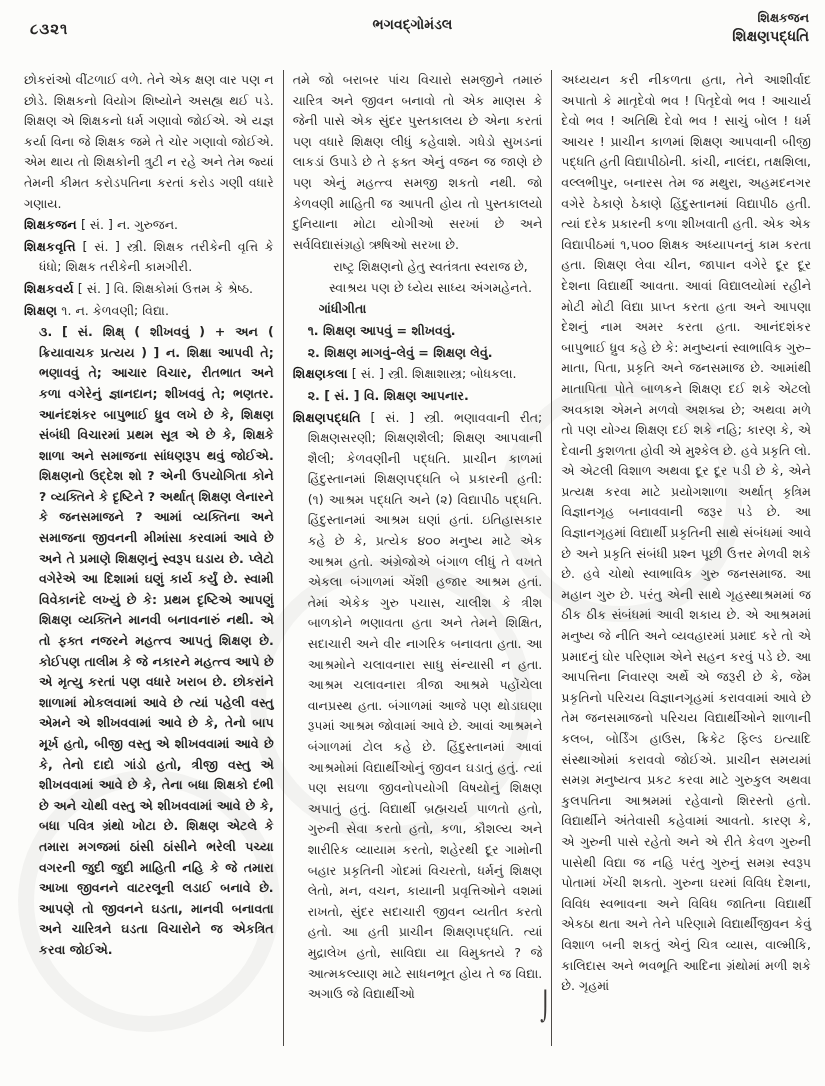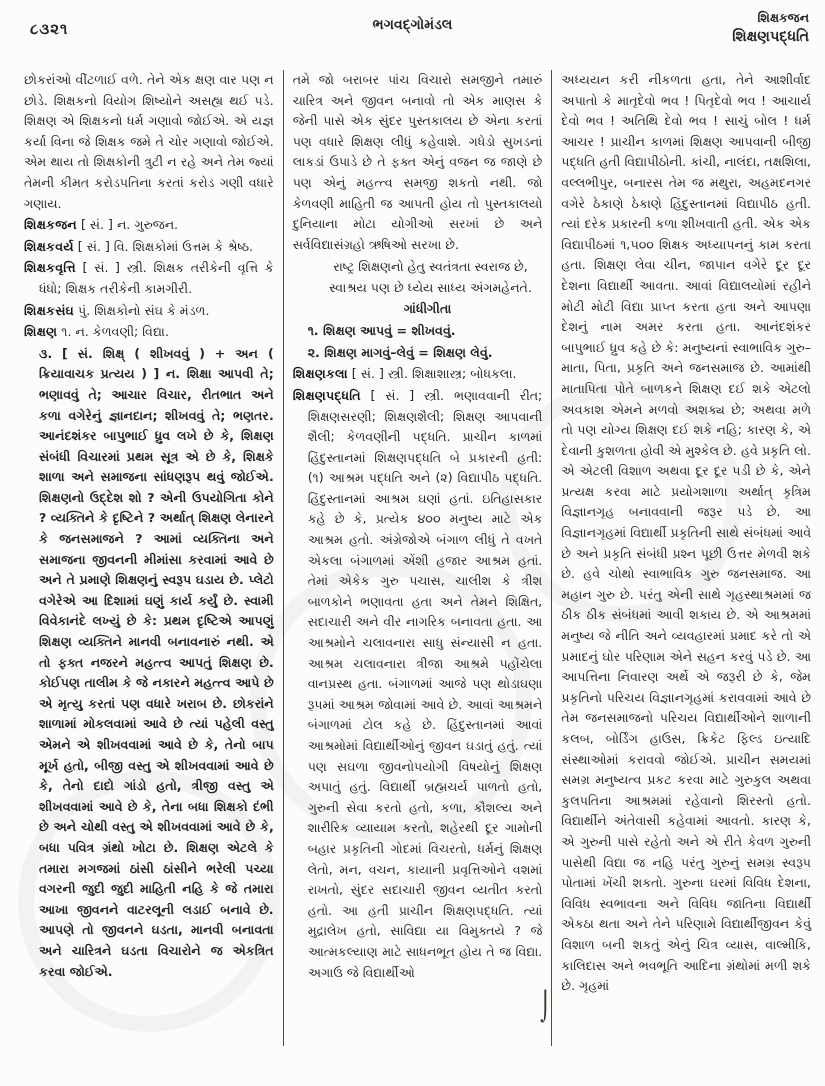--- a/index.html
+++ b/index.html
@@ -29,21 +29,21 @@
     padding:0 2px;
   }
   .col-divider{width:1px;background:#4d4a46;margin:0 7px;flex:0 0 1px;}
   .col p{margin:0 0 1px 0;}
   .col p.para{text-indent:0;}
   .col p.entry{padding-left:15px;text-indent:-15px;}
   .col p.entry b{font-weight:700;color:#161514;letter-spacing:.2px;}
   .col p.sub{padding-left:15px;text-indent:0;font-weight:bold;}
   .verse{margin:2px 0 2px 26px;text-align:left;}
   .verse .vline{display:block;text-align:center;}
-  .verse .attr{display:block;text-align:center;font-weight:700;padding-right:6px;}
+  .verse .attr{display:block;text-align:left;font-weight:700;padding-right:6px;}
   
   .wm{position:absolute;border-radius:50%;border:16px solid rgba(120,120,118,.07);pointer-events:none;}
   .wm1{width:230px;height:230px;left:18px;top:770px;}
   .wm2{width:250px;height:250px;left:250px;top:560px;}
   .wm3{width:210px;height:210px;left:500px;top:380px;}
   
   .bracket{position:absolute;font-size:20px;color:#3c3a38;left:540px;top:994px;transform:scaleY(1.4);}
 </style>
 </head>
 <body>
@@ -60,37 +60,37 @@
   </div>
 
   <div class="wm wm1"></div>
   <div class="wm wm2"></div>
   <div class="wm wm3"></div>
 
   <div class="columns">
     <div class="col" id="col-0">
         <p class="para">છોકરાંઓ વીંટળાઈ વળે. તેને એક ક્ષણ વાર પણ ન છોડે. શિક્ષકનો વિયોગ શિષ્યોને અસહ્ય થઈ પડે. શિક્ષણ એ શિક્ષકનો ધર્મ ગણાવો જોઈએ. એ યજ્ઞ કર્યા વિના જે શિક્ષક જમે તે ચોર ગણાવો જોઈએ. એમ થાય તો શિક્ષકોની ત્રુટી ન રહે અને તેમ જ્યાં તેમની કીમત કરોડપતિના કરતાં કરોડ ગણી વધારે ગણાય.</p>
         <p class="entry"><b>શિક્ષકજન</b> [ સં. ] ન. ગુરુજન.</p>
+        <p class="entry"><b>શિક્ષકવૃત્તિ</b> [ સં. ] સ્ત્રી. શિક્ષક તરીકેની વૃત્તિ કે ધંધો; શિક્ષક તરીકેની કામગીરી.</p>
         <p class="entry"><b>શિક્ષકવર્ય</b> [ સં. ] વિ. શિક્ષકોમાં ઉત્તમ કે શ્રેષ્ઠ.</p>
-        <p class="entry"><b>શિક્ષકવૃત્તિ</b> [ સં. ] સ્ત્રી. શિક્ષક તરીકેની વૃત્તિ કે ધંધો; શિક્ષક તરીકેની કામગીરી.</p>
-        <p class="entry"><b>શિક્ષકસંઘ</b> પું. શિક્ષકોનો સંઘ કે મંડળ.</p>
         <p class="entry"><b>શિક્ષણ</b> ૧. ન. કેળવણી; વિદ્યા.</p>
         <p class="sub">૩. [ સં. શિક્ષ્ ( શીખવવું ) + અન ( ક્રિયાવાચક પ્રત્યય ) ] ન. શિક્ષા આપવી તે; ભણાવવું તે; આચાર વિચાર, રીતભાત અને કળા વગેરેનું જ્ઞાનદાન; શીખવવું તે; ભણતર. આનંદશંકર બાપુભાઈ ધ્રુવ લખે છે કે, શિક્ષણ સંબંધી વિચારમાં પ્રથમ સૂત્ર એ છે કે, શિક્ષકે શાળા અને સમાજના સાંધણરૂપ થવું જોઈએ. શિક્ષણનો ઉદ્દેશ શો ? એની ઉપયોગિતા કોને ? વ્યક્તિને કે દૃષ્ટિને ? અર્થાત્ શિક્ષણ લેનારને કે જનસમાજને ? આમાં વ્યક્તિના અને સમાજના જીવનની મીમાંસા કરવામાં આવે છે અને તે પ્રમાણે શિક્ષણનું સ્વરૂપ ઘડાય છે. પ્લેટો વગેરેએ આ દિશામાં ઘણું કાર્ય કર્યું છે. સ્વામી વિવેકાનંદે લખ્યું છે કે: પ્રથમ દૃષ્ટિએ આપણું શિક્ષણ વ્યક્તિને માનવી બનાવનારું નથી. એ તો ફક્ત નજરને મહત્ત્વ આપતું શિક્ષણ છે. કોઈપણ તાલીમ કે જે નકારને મહત્ત્વ આપે છે એ મૃત્યુ કરતાં પણ વધારે ખરાબ છે. છોકરાંને શાળામાં મોકલવામાં આવે છે ત્યાં પહેલી વસ્તુ એમને એ શીખવવામાં આવે છે કે, તેનો બાપ મૂર્ખ હતો, બીજી વસ્તુ એ શીખવવામાં આવે છે કે, તેનો દાદો ગાંડો હતો, ત્રીજી વસ્તુ એ શીખવવામાં આવે છે કે, તેના બધા શિક્ષકો દંભી છે અને ચોથી વસ્તુ એ શીખવવામાં આવે છે કે, બધા પવિત્ર ગ્રંથો ખોટા છે. શિક્ષણ એટલે કે તમારા મગજમાં ઠાંસી ઠાંસીને ભરેલી પચ્યા વગરની જુદી જુદી માહિતી નહિ કે જે તમારા આખા જીવનને વાટરલૂની લડાઈ બનાવે છે. આપણે તો જીવનને ઘડતા, માનવી બનાવતા અને ચારિત્રને ઘડતા વિચારોને જ એકત્રિત કરવા જોઈએ.</p>
       </div>
     <div class="col-divider"></div>
     <div class="col" id="col-1">
         <p class="para">તમે જો બરાબર પાંચ વિચારો સમજીને તમારું ચારિત્ર અને જીવન બનાવો તો એક માણસ કે જેની પાસે એક સુંદર પુસ્તકાલય છે એના કરતાં પણ વધારે શિક્ષણ લીધું કહેવાશે. ગધેડો સુખડનાં લાકડાં ઉપાડે છે તે ફક્ત એનું વજન જ જાણે છે પણ એનું મહત્ત્વ સમજી શકતો નથી. જો કેળવણી માહિતી જ આપતી હોય તો પુસ્તકાલયો દુનિયાના મોટા યોગીઓ સરખાં છે અને સર્વવિદ્યાસંગ્રહો ઋષિઓ સરખા છે.</p>
         <div class="verse">
           <span class="vline">રાષ્ટ્ર શિક્ષણનો હેતુ સ્વતંત્રતા સ્વરાજ છે,</span>
           <span class="vline">સ્વાશ્રય પણ છે ધ્યેય સાધ્ય અંગમહેનતે.</span>
           <span class="attr">ગાંધીગીતા</span>
         </div>
         <p class="sub">૧. શિક્ષણ આપવું = શીખવવું.</p>
         <p class="sub">૨. શિક્ષણ માગવું–લેવું = શિક્ષણ લેવું.</p>
         <p class="entry"><b>શિક્ષણકલા</b> [ સં. ] સ્ત્રી. શિક્ષાશાસ્ત્ર; બોધકલા.</p>
+        <p class="sub">૨. [ સં. ] વિ. શિક્ષણ આપનાર.</p>
         <p class="entry"><b>શિક્ષણપદ્ધતિ</b> [ સં. ] સ્ત્રી. ભણાવવાની રીત; શિક્ષણસરણી; શિક્ષણશૈલી; શિક્ષણ આપવાની શૈલી; કેળવણીની પદ્ધતિ. પ્રાચીન કાળમાં હિંદુસ્તાનમાં શિક્ષણપદ્ધતિ બે પ્રકારની હતી: (૧) આશ્રમ પદ્ધતિ અને (૨) વિદ્યાપીઠ પદ્ધતિ. હિંદુસ્તાનમાં આશ્રમ ઘણાં હતાં. ઇતિહાસકાર કહે છે કે, પ્રત્યેક ૪૦૦ મનુષ્ય માટે એક આશ્રમ હતો. અંગ્રેજોએ બંગાળ લીધું તે વખતે એકલા બંગાળમાં એંશી હજાર આશ્રમ હતાં. તેમાં એકેક ગુરુ પચાસ, ચાલીશ કે ત્રીશ બાળકોને ભણાવતા હતા અને તેમને શિક્ષિત, સદાચારી અને વીર નાગરિક બનાવતા હતા. આ આશ્રમોને ચલાવનારા સાધુ સંન્યાસી ન હતા. આશ્રમ ચલાવનારા ત્રીજા આશ્રમે પહોંચેલા વાનપ્રસ્થ હતા. બંગાળમાં આજે પણ થોડાઘણા રૂપમાં આશ્રમ જોવામાં આવે છે. આવાં આશ્રમને બંગાળમાં ટોલ કહે છે. હિંદુસ્તાનમાં આવાં આશ્રમોમાં વિદ્યાર્થીઓનું જીવન ઘડાતું હતું. ત્યાં પણ સઘળા જીવનોપયોગી વિષયોનું શિક્ષણ અપાતું હતું. વિદ્યાર્થી બ્રહ્મચર્ય પાળતો હતો, ગુરુની સેવા કરતો હતો, કળા, કૌશલ્ય અને શારીરિક વ્યાયામ કરતો, શહેરથી દૂર ગામોની બહાર પ્રકૃતિની ગોદમાં વિચરતો, ધર્મનું શિક્ષણ લેતો, મન, વચન, કાયાની પ્રવૃત્તિઓને વશમાં રાખતો, સુંદર સદાચારી જીવન વ્યતીત કરતો હતો. આ હતી પ્રાચીન શિક્ષણપદ્ધતિ. ત્યાં મુદ્રાલેખ હતો, સાવિદ્યા યા વિમુક્તયે ? જે આત્મકલ્યાણ માટે સાધનભૂત હોય તે જ વિદ્યા. અગાઉ જે વિદ્યાર્થીઓ</p>
       </div>
     <div class="col-divider"></div>
     <div class="col" id="col-2">
         <p class="para">અધ્યયન કરી નીકળતા હતા, તેને આશીર્વાદ અપાતો કે માતૃદેવો ભવ ! પિતૃદેવો ભવ ! આચાર્ય દેવો ભવ ! અતિથિ દેવો ભવ ! સાચું બોલ ! ધર્મ આચર ! પ્રાચીન કાળમાં શિક્ષણ આપવાની બીજી પદ્ધતિ હતી વિદ્યાપીઠોની. કાંચી, નાલંદા, તક્ષશિલા, વલ્લભીપુર, બનારસ તેમ જ મથુરા, અહમદનગર વગેરે ઠેકાણે ઠેકાણે હિંદુસ્તાનમાં વિદ્યાપીઠ હતી. ત્યાં દરેક પ્રકારની કળા શીખવાતી હતી. એક એક વિદ્યાપીઠમાં ૧,૫૦૦ શિક્ષક અધ્યાપનનું કામ કરતા હતા. શિક્ષણ લેવા ચીન, જાપાન વગેરે દૂર દૂર દેશના વિદ્યાર્થી આવતા. આવાં વિદ્યાલયોમાં રહીને મોટી મોટી વિદ્યા પ્રાપ્ત કરતા હતા અને આપણા દેશનું નામ અમર કરતા હતા. આનંદશંકર બાપુભાઈ ધ્રુવ કહે છે કે: મનુષ્યનાં સ્વાભાવિક ગુરુ–માતા, પિતા, પ્રકૃતિ અને જનસમાજ છે. આમાંથી માતાપિતા પોતે બાળકને શિક્ષણ દઈ શકે એટલો અવકાશ એમને મળવો અશક્ય છે; અથવા મળે તો પણ યોગ્ય શિક્ષણ દઈ શકે નહિ; કારણ કે, એ દેવાની કુશળતા હોવી એ મુશ્કેલ છે. હવે પ્રકૃતિ લો. એ એટલી વિશાળ અથવા દૂર દૂર પડી છે કે, એને પ્રત્યક્ષ કરવા માટે પ્રયોગશાળા અર્થાત્ કૃત્રિમ વિજ્ઞાનગૃહ બનાવવાની જરૂર પડે છે. આ વિજ્ઞાનગૃહમાં વિદ્યાર્થી પ્રકૃતિની સાથે સંબંધમાં આવે છે અને પ્રકૃતિ સંબંધી પ્રશ્ન પૂછી ઉત્તર મેળવી શકે છે. હવે ચોથો સ્વાભાવિક ગુરુ જનસમાજ. આ મહાન ગુરુ છે. પરંતુ એની સાથે ગૃહસ્થાશ્રમમાં જ ઠીક ઠીક સંબંધમાં આવી શકાય છે. એ આશ્રમમાં મનુષ્ય જે નીતિ અને વ્યવહારમાં પ્રમાદ કરે તો એ પ્રમાદનું ઘોર પરિણામ એને સહન કરવું પડે છે. આ આપત્તિના નિવારણ અર્થે એ જરૂરી છે કે, જેમ પ્રકૃતિનો પરિચય વિજ્ઞાનગૃહમાં કરાવવામાં આવે છે તેમ જનસમાજનો પરિચય વિદ્યાર્થીઓને શાળાની કલબ, બોર્ડિંગ હાઉસ, ક્રિકેટ ફિલ્ડ ઇત્યાદિ સંસ્થાઓમાં કરાવવો જોઈએ. પ્રાચીન સમયમાં સમગ્ર મનુષ્યત્વ પ્રકટ કરવા માટે ગુરુકુલ અથવા કુલપતિના આશ્રમમાં રહેવાનો શિરસ્તો હતો. વિદ્યાર્થીને અંતેવાસી કહેવામાં આવતો. કારણ કે, એ ગુરુની પાસે રહેતો અને એ રીતે કેવળ ગુરુની પાસેથી વિદ્યા જ નહિ પરંતુ ગુરુનું સમગ્ર સ્વરૂપ પોતામાં ખેંચી શકતો. ગુરુના ઘરમાં વિવિધ દેશના, વિવિધ સ્વભાવના અને વિવિધ જાતિના વિદ્યાર્થી એકઠા થતા અને તેને પરિણામે વિદ્યાર્થીજીવન કેવું વિશાળ બની શકતું એનું ચિત્ર વ્યાસ, વાલ્મીકિ, કાલિદાસ અને ભવભૂતિ આદિના ગ્રંથોમાં મળી શકે છે. ગૃહમાં</p>
       </div>
   </div>
 
   <div class="bracket">⌡</div>
 </div>

